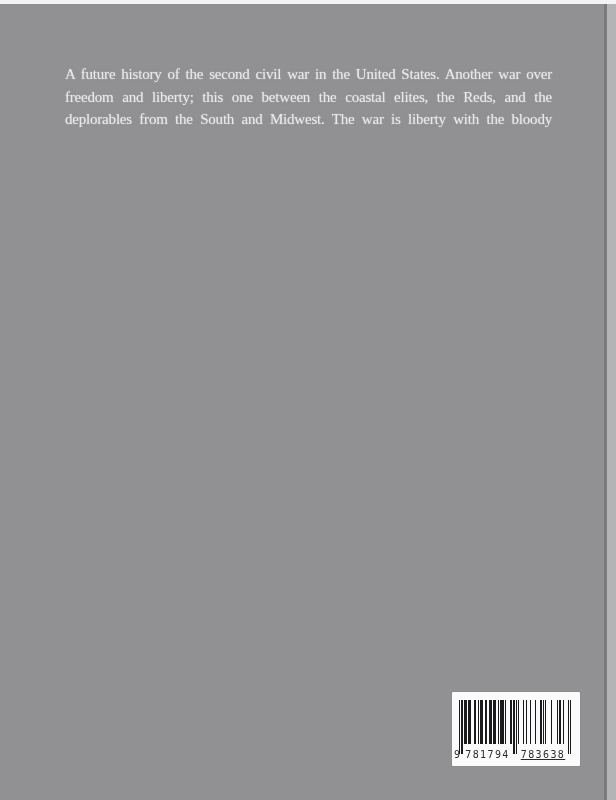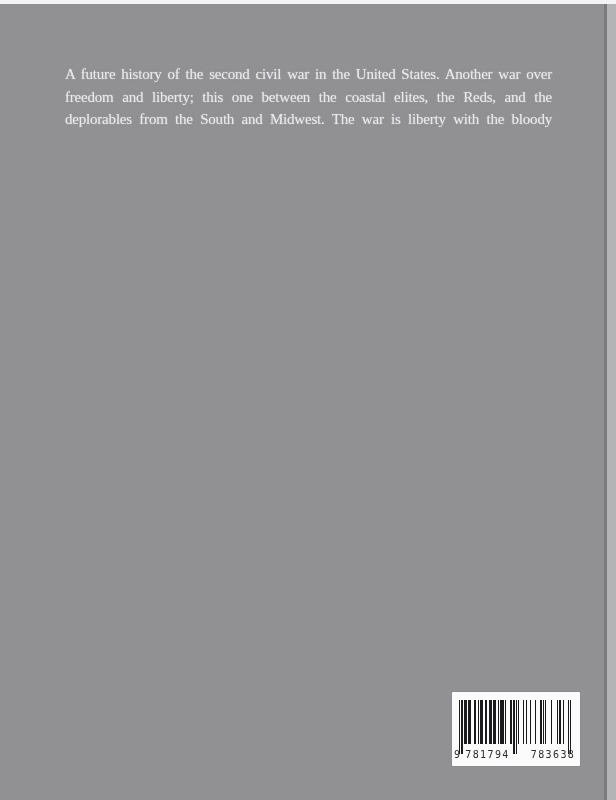--- a/index.html
+++ b/index.html
@@ -51,21 +51,21 @@
   .bc-num {
     position: absolute; top: 57px;
     font-family: "DejaVu Sans Mono", monospace;
     font-size: 10px; line-height: 11px;
     color: #2b2b2e;
     text-align: center;
     white-space: nowrap;
   }
   .bc-first { left: 0; width: 10px; letter-spacing: 0; }
   .bc-g1 { left: 11px; width: 49px; letter-spacing: 1.4px; }
-  .bc-g2 { left: 76px; width: 50px; letter-spacing: 1.4px; }
+  .bc-g2 { left: 66px; width: 50px; letter-spacing: 1.4px; text-decoration: underline; }
 </style>
 </head>
 <body>
 
 <div class="stage">
   <div class="cover">
 
     <div class="blurb">
       <p class="j">A future history of the second civil war  in the United States.  Another war over</p>
       <p class="j">freedom and liberty; this one between the coastal elites, the Reds, and the</p>

